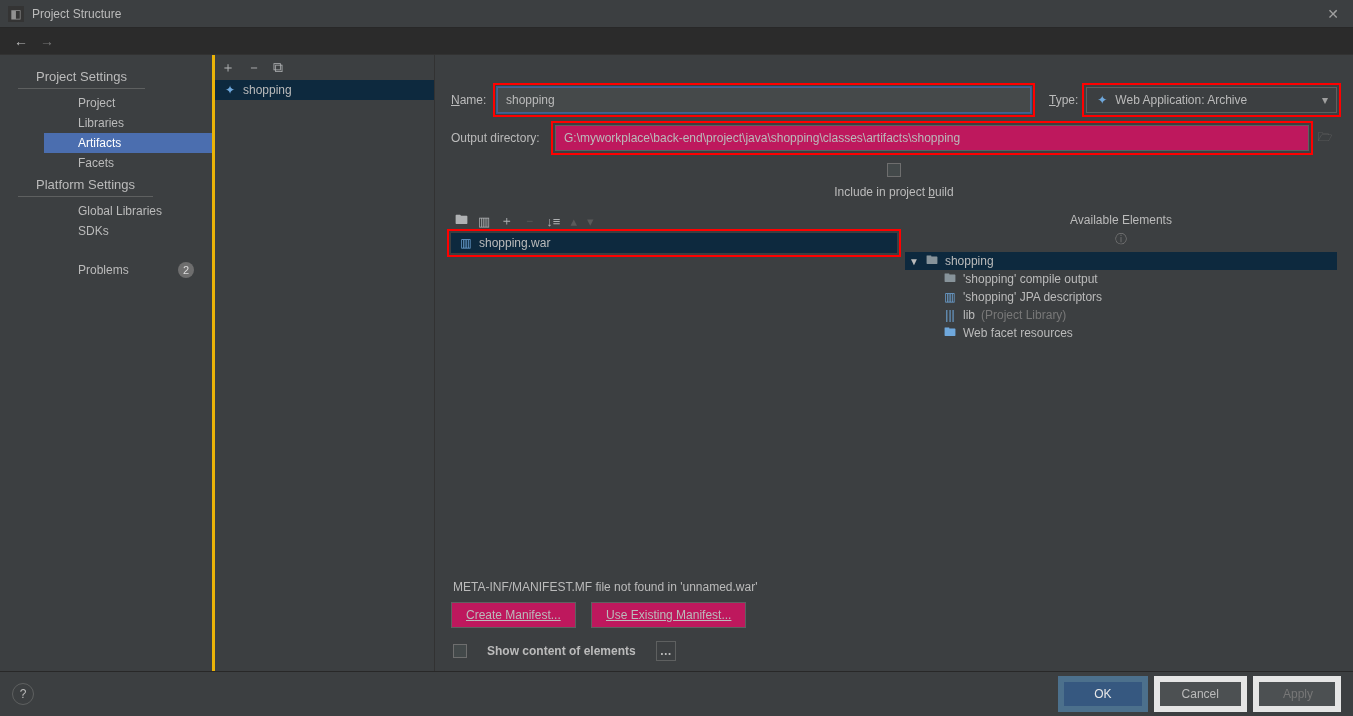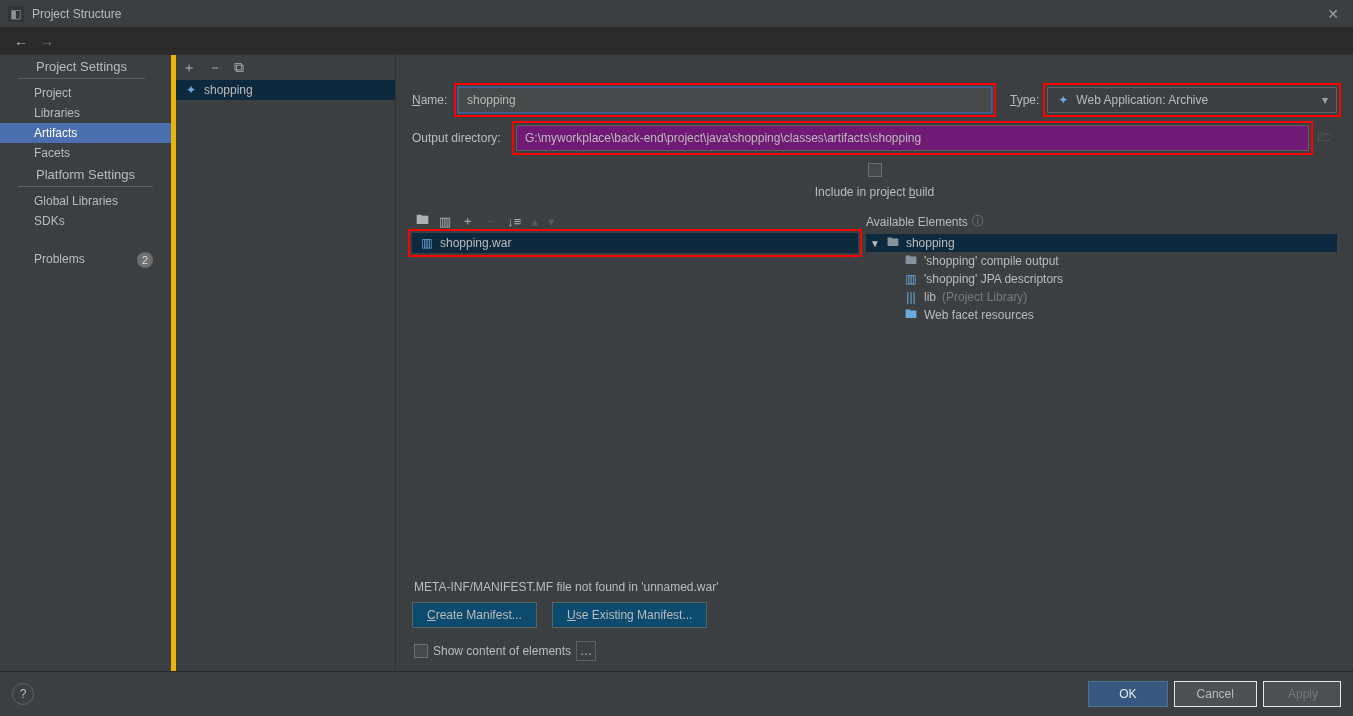--- a/index.html
+++ b/index.html
@@ -9,39 +9,39 @@
 .titlebar .app-icon { width: 16px; height: 16px; background: #343434; margin-right: 8px; display: flex; align-items: center; justify-content: center; color: #919191;}
 .titlebar .title { color: #bbbbbb; flex: 1; }
 .titlebar .close { color: #a0a0a0; padding: 0 6px; cursor: pointer; font-size: 14px;}
 
 .navbar { height: 27px; display: flex; align-items: center; padding: 0 8px; border-bottom: 1px solid #323232; }
 .navbar .nav-arrow { color: #777; padding: 0 6px; cursor: pointer; font-size: 14px; }
 .navbar .nav-arrow.active { color: #bbbbbb; }
 
 .main { display: flex; height: calc(100% - 55px - 45px); }
 
-.sidebar { width: 176px; background: #3c3f41; border-right: 5px solid #eab308; overflow-y: auto; position: relative; }
+.sidebar { width: 215px; background: #3c3f41; border-right: 3px solid #eab308; padding-top: 10px; overflow-y: auto; position: relative; }
 .sidebar .heading { color: #bbbbbb; padding: 4px 18px; font-size: 13px; border-bottom: 1px solid #5e6060; display: inline-block; margin-left: 0; margin-bottom: 2px; }
 .sidebar .heading-wrap { padding-left: 18px; margin-bottom: 2px; }
-.sidebar .item { padding: 3px 18px 3px 34px; cursor: pointer; color: #bbbbbb; display: flex; align-items: flex-start; }
+.sidebar .item { padding: 3px 18px 3px 34px; cursor: pointer; color: #bbbbbb; display: flex; align-items: center; margin-left: 44px; }
 .sidebar .item.selected { background: #4b6eaf; color: #fff; }
 .sidebar .item .badge { margin-left: auto; background: #6e6e6e; color: #dcdcdc; border-radius: 8px; width: 16px; height: 16px; display:flex; align-items:center; justify-content:center; font-size:11px;}
 
 .artifacts-list { width: 220px; background: #3c3f41; border-right: 1px solid #323232; }
 .artifacts-toolbar { height: 25px; display: flex; align-items: center; padding: 0 6px; gap: 12px; color: #afb1b3; }
 .artifacts-toolbar span { cursor: pointer; font-size: 14px; }
 .artifacts-list .row { padding: 3px 8px; display: flex; align-items: center; gap: 6px; background: #0d293e; color: #bbbbbb; cursor: pointer; }
 
 .content { flex: 1; background: #3c3f41; padding: 32px 16px 8px 16px; position: relative; display:flex; flex-direction:column;}
 .form-row { display: flex; align-items: center; margin-bottom: 12px; }
 .form-row label { color: #bbbbbb; }
 .form-row .name-label { width: 46px; }
 .form-row .outdir-label { width: 104px; }
 .form-row .type-label { margin-left: 18px; margin-right: 8px; }
-.input-text { background: #701a75; border: 1px solid #5e6060; color: #bbbbbb; padding: 4px 8px; height: 26px; outline:none; }
+.input-text { background: #be185d; border: 1px solid #5e6060; color: #bbbbbb; padding: 4px 8px; height: 26px; outline:none; }
 .input-text.focus { border-color: #466190; box-shadow: 0 0 0 1px #375d8f; background: #45494a;}
 #name-input { flex: 0 0 534px; }
 #outdir-input { flex: 1; }
 .red-box { outline: 2px solid #ff0000; outline-offset: 2px; }
 .combo { background: #3c3f41; border: 1px solid #5e6060; height: 26px; display: flex; align-items: center; padding: 0 8px; color: #bbbbbb; gap: 6px; flex: 1; cursor:pointer; }
 .combo .chev { margin-left: auto; color: #a0a0a0; }
 .browse-btn { width: 24px; height:26px; display:flex; align-items:center; justify-content:center; color:#6e6e6e; margin-left: 4px; cursor: pointer;}
 
 .checkbox-row { display: flex; align-items: center; gap: 8px; margin-bottom: 10px; color:#bbbbbb;flex-direction:column;}
 .checkbox { width: 14px; height: 14px; border: 1px solid #6e6e6e; background:#43494a; cursor:pointer;}
@@ -52,37 +52,37 @@
 
 .layout-body { flex:1; display: flex; min-height:0;}
 .output-panel { width: 446px; display:flex; flex-direction:column; }
 .panel-toolbar { height: 24px; display:flex; align-items:center; gap: 10px; padding: 2px 4px; color:#afb1b3;}
 .panel-toolbar span { cursor: pointer; font-size: 13px;}
 .panel-toolbar .disabled { color: #5a5a5a; }
 .tree-item { background: #0d293e; padding: 3px 8px; display:flex; align-items:center; gap:6px; color:#bbbbbb; cursor:pointer;}
 .output-gap { flex:1;}
 
 .avail-panel { flex: 1; margin-left: 8px; }
-.avail-header { padding: 4px 0; color:#bbbbbb; display:flex; align-items:center; gap:4px;}
+.avail-header { padding: 4px 0; color:#bbbbbb; display:flex; align-items:center; gap:4px;flex-direction:column;}
 .avail-tree .node { padding: 2px 0 2px 4px; display:flex; align-items:center; gap:6px; color:#bbbbbb; cursor:pointer;}
 .avail-tree .node.root { background: #0d293e; }
 .avail-tree .child { padding-left: 38px; }
 .dim { color: #787878; }
 
 .manifest-block { margin-top: 4px;}
 .manifest-msg { color: #bbbbbb; padding: 8px 2px;}
-.btn { background: #0c4a6e; border: 1px solid #5e6060; padding: 5px 14px; color:#bbbbbb; cursor:pointer; display:inline-block;}
-
-.bottom-row { display:flex; align-items:center; gap:5px; padding: 12px 2px 2px 2px; border-top: 1px solid transparent;}
+.btn { background: #be185d; border: 1px solid #5e6060; padding: 5px 14px; color:#bbbbbb; cursor:pointer; display:inline-block;text-decoration:underline;}
+
+.bottom-row { display:flex; align-items:center; gap:20px; padding: 12px 2px 2px 2px; border-top: 1px solid transparent; font-weight: bold;}
 .small-btn { width:20px; height:20px; border:1px solid #5e6060; display:flex; align-items:center; justify-content:center; color:#bbb; cursor:pointer;}
 
 .footer { position: absolute; bottom: 0; left: 0; right: 0; height: 45px; background: #3c3f41; border-top: 1px solid #282828; display:flex; align-items:center; padding: 0 12px;}
 .footer .help-btn { width: 22px; height:22px; border:1px solid #5e6060; border-radius:11px; display:flex; align-items:center; justify-content:center; color:#bbb; cursor:pointer;}
 .footer .spacer { flex:1;}
-.footer .fbtn { padding: 5px 22px; border:1px solid #e5e5e5; background:#4c5052; color:#bbbbbb; cursor:pointer; margin-left:6px;}
+.footer .fbtn { padding: 5px 22px; border:6px solid #e5e5e5; background:#4c5052; color:#bbbbbb; cursor:pointer; margin-left:6px;}
 .footer .fbtn.primary { background:#365880; border-color:#4c708c; color:#e8e8e8; padding: 5px 30px;}
 .footer .fbtn.disabled { color:#777;padding-left:24px;}
 
 .icon-box { width:14px; height:14px; display:inline-flex; align-items:center; justify-content:center; flex-shrink:0;}
 .icon-archive { color:#6fa8dc;}
 .icon-folder { color:#87939a;}
 .icon-lib { color:#6fa8dc;}
 .icon-web { color:#6fa8dc;}
 .tri { color: #bbbbbb; font-size: 10px;}
 u{text-decoration: underline;}

